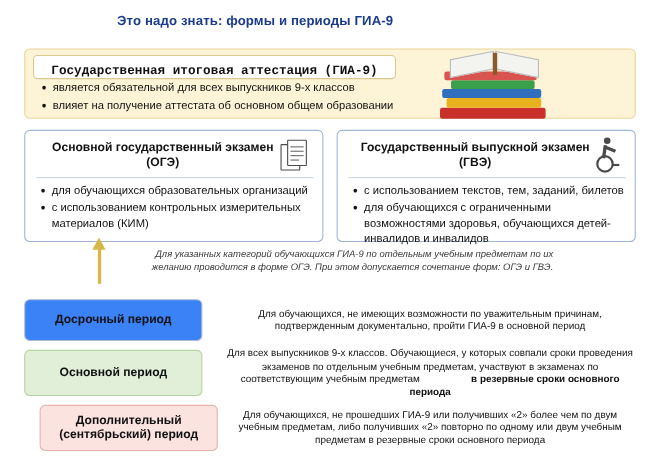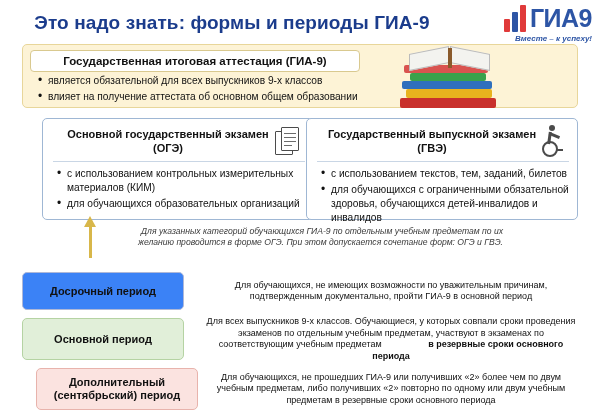--- a/index.html
+++ b/index.html
@@ -13,21 +13,21 @@
     overflow: hidden;
   }
 
   
   .header {
     position: absolute; left: 0; top: 0; width: 600px; height: 46px;
   }
   .header-title {
     position: absolute; left: 22px; top: 12px; width: 420px;
     text-align: center;
-    font-size: 19px; font-weight: bold; color: #1b3c8c;
+    font-size: 12px; font-weight: bold; color: #1b3c8c;
     letter-spacing: 0.1px;
   }
   .logo {
     position: absolute; right: 8px; top: 2px; width: 122px; height: 46px;
   }
   .logo-main {
     position: absolute; left: 0; top: 0; width: 122px; height: 32px;
     display: flex; align-items: center; justify-content: flex-end;
   }
   .logo-text {
@@ -54,22 +54,22 @@
     position: absolute; left: 22px; top: 44px; width: 556px; height: 64px;
     background: #fdf3d6;
     border: 1px solid #e8d69a;
     border-radius: 5px;
   }
   .gia-box {
     position: absolute; left: 30px; top: 50px; width: 330px; height: 22px;
     background: #ffffff;
     border: 1px solid #d9c98f;
     border-radius: 4px;
-    display: flex; align-items: center; justify-content: center;
-    font-size: 11.5px; font-weight: bold; color: #111;
+    display: flex; align-items: flex-end; justify-content: center;
+    font-size: 11.5px; font-weight: bold; color: #111; font-family: Liberation Mono, monospace;
   }
   .bullets-top {
     position: absolute; left: 36px; top: 74px; width: 360px;
   }
   .bullet {
     position: relative; padding-left: 12px; font-size: 10.2px; line-height: 14px;
     margin-bottom: 2px; color: #111;
   }
   .bullet::before {
     content: "•"; position: absolute; left: 2px; top: -1px;
@@ -93,21 +93,21 @@
   .ob-right { left: 42px; transform: skewY(11deg); }
   .ob-spine { position: absolute; left: 40px; top: 4px; width: 4px; height: 20px; background: #8a5a2b; }
 
   
   .panel-exam {
     position: absolute; top: 118px; width: 272px; height: 102px;
     background: #ffffff;
     border: 1px solid #9fb7d4;
     border-radius: 5px;
   }
-  .panel-oge { left: 22px; margin-left: 20px; }
+  .panel-oge { left: 22px; }
   .panel-gve { left: 306px; }
   .exam-title {
     position: absolute; left: 10px; top: 8px; width: 230px;
     text-align: center; font-size: 11px; font-weight: bold; color: #111; line-height: 14px;
   }
   .exam-divider {
     position: absolute; left: 10px; top: 42px; width: 252px; height: 1px; background: #c9d6e5;
   }
   .exam-bullets { position: absolute; left: 12px; top: 48px; width: 250px; }
 
@@ -178,31 +178,20 @@
   .p2-body  { top: 318px; height: 42px; }
 
   .p3-label { top: 368px; height: 42px; background: #fbe3e0; border-color: #e8b3ac; margin-left: 14px; }
   .p3-body  { top: 368px; height: 42px; }
 </style>
 </head>
 <body>
 
 <div class="header">
   <div class="header-title">Это надо знать: формы и периоды ГИА-9</div>
-  <div class="logo">
-    <div class="logo-main">
-      <div class="logo-mark">
-        <div class="bar b1"></div>
-          <div class="bar b2"></div>
-          <div class="bar b3"></div>
-      </div>
-      <div class="logo-text">ГИА9</div>
-    </div>
-    <div class="logo-sub">Вместе – к успеху!</div>
-  </div>
 </div>
 
 <div class="panel-top"></div>
 
 <div class="gia-box">
   <span>Государственная итоговая аттестация (ГИА-9)</span>
 </div>
 
 <div class="bullets-top">
   <div class="bullet">является обязательной для всех выпускников 9-х классов</div>
@@ -227,38 +216,38 @@
   <div class="icon-doc">
     <div class="sheet s1"></div>
     <div class="sheet s2"></div>
     <div class="line" style="top:6px"></div>
     <div class="line" style="top:10px"></div>
     <div class="line" style="top:14px"></div>
     <div class="line" style="top:18px; width:8px;"></div>
   </div>
   <div class="exam-divider"></div>
   <div class="exam-bullets">
+    <div class="bullet">для обучающихся образовательных организаций</div>
     <div class="bullet">с использованием контрольных измерительных материалов (КИМ)</div>
-    <div class="bullet">для обучающихся образовательных организаций</div>
   </div>
 </div>
 
 <div class="panel-exam panel-gve">
   <div class="exam-title">Государственный выпускной экзамен (ГВЭ)</div>
   <div class="icon-wheelchair">
     <div class="wc-head"></div>
     <div class="wc-body"></div>
     <div class="wc-arm"></div>
     <div class="wc-wheel"></div>
     <div class="wc-foot"></div>
   </div>
   <div class="exam-divider"></div>
   <div class="exam-bullets">
     <div class="bullet">с использованием текстов, тем, заданий, билетов</div>
-    <div class="bullet">для обучающихся с ограниченными обязательной здоровья, обучающихся детей-инвалидов и инвалидов</div>
+    <div class="bullet">для обучающихся с ограниченными возможностями здоровья, обучающихся детей-инвалидов и инвалидов</div>
   </div>
 </div>
 
 <div class="arrow-left">
   <div class="head"></div>
   <div class="stem"></div>
 </div>
 <div class="note">Для указанных категорий обучающихся ГИА-9 по отдельным учебным предметам по их желанию проводится в форме ОГЭ. При этом допускается сочетание форм: ОГЭ и ГВЭ.</div>
 
 <div class="period-label p1-label">

